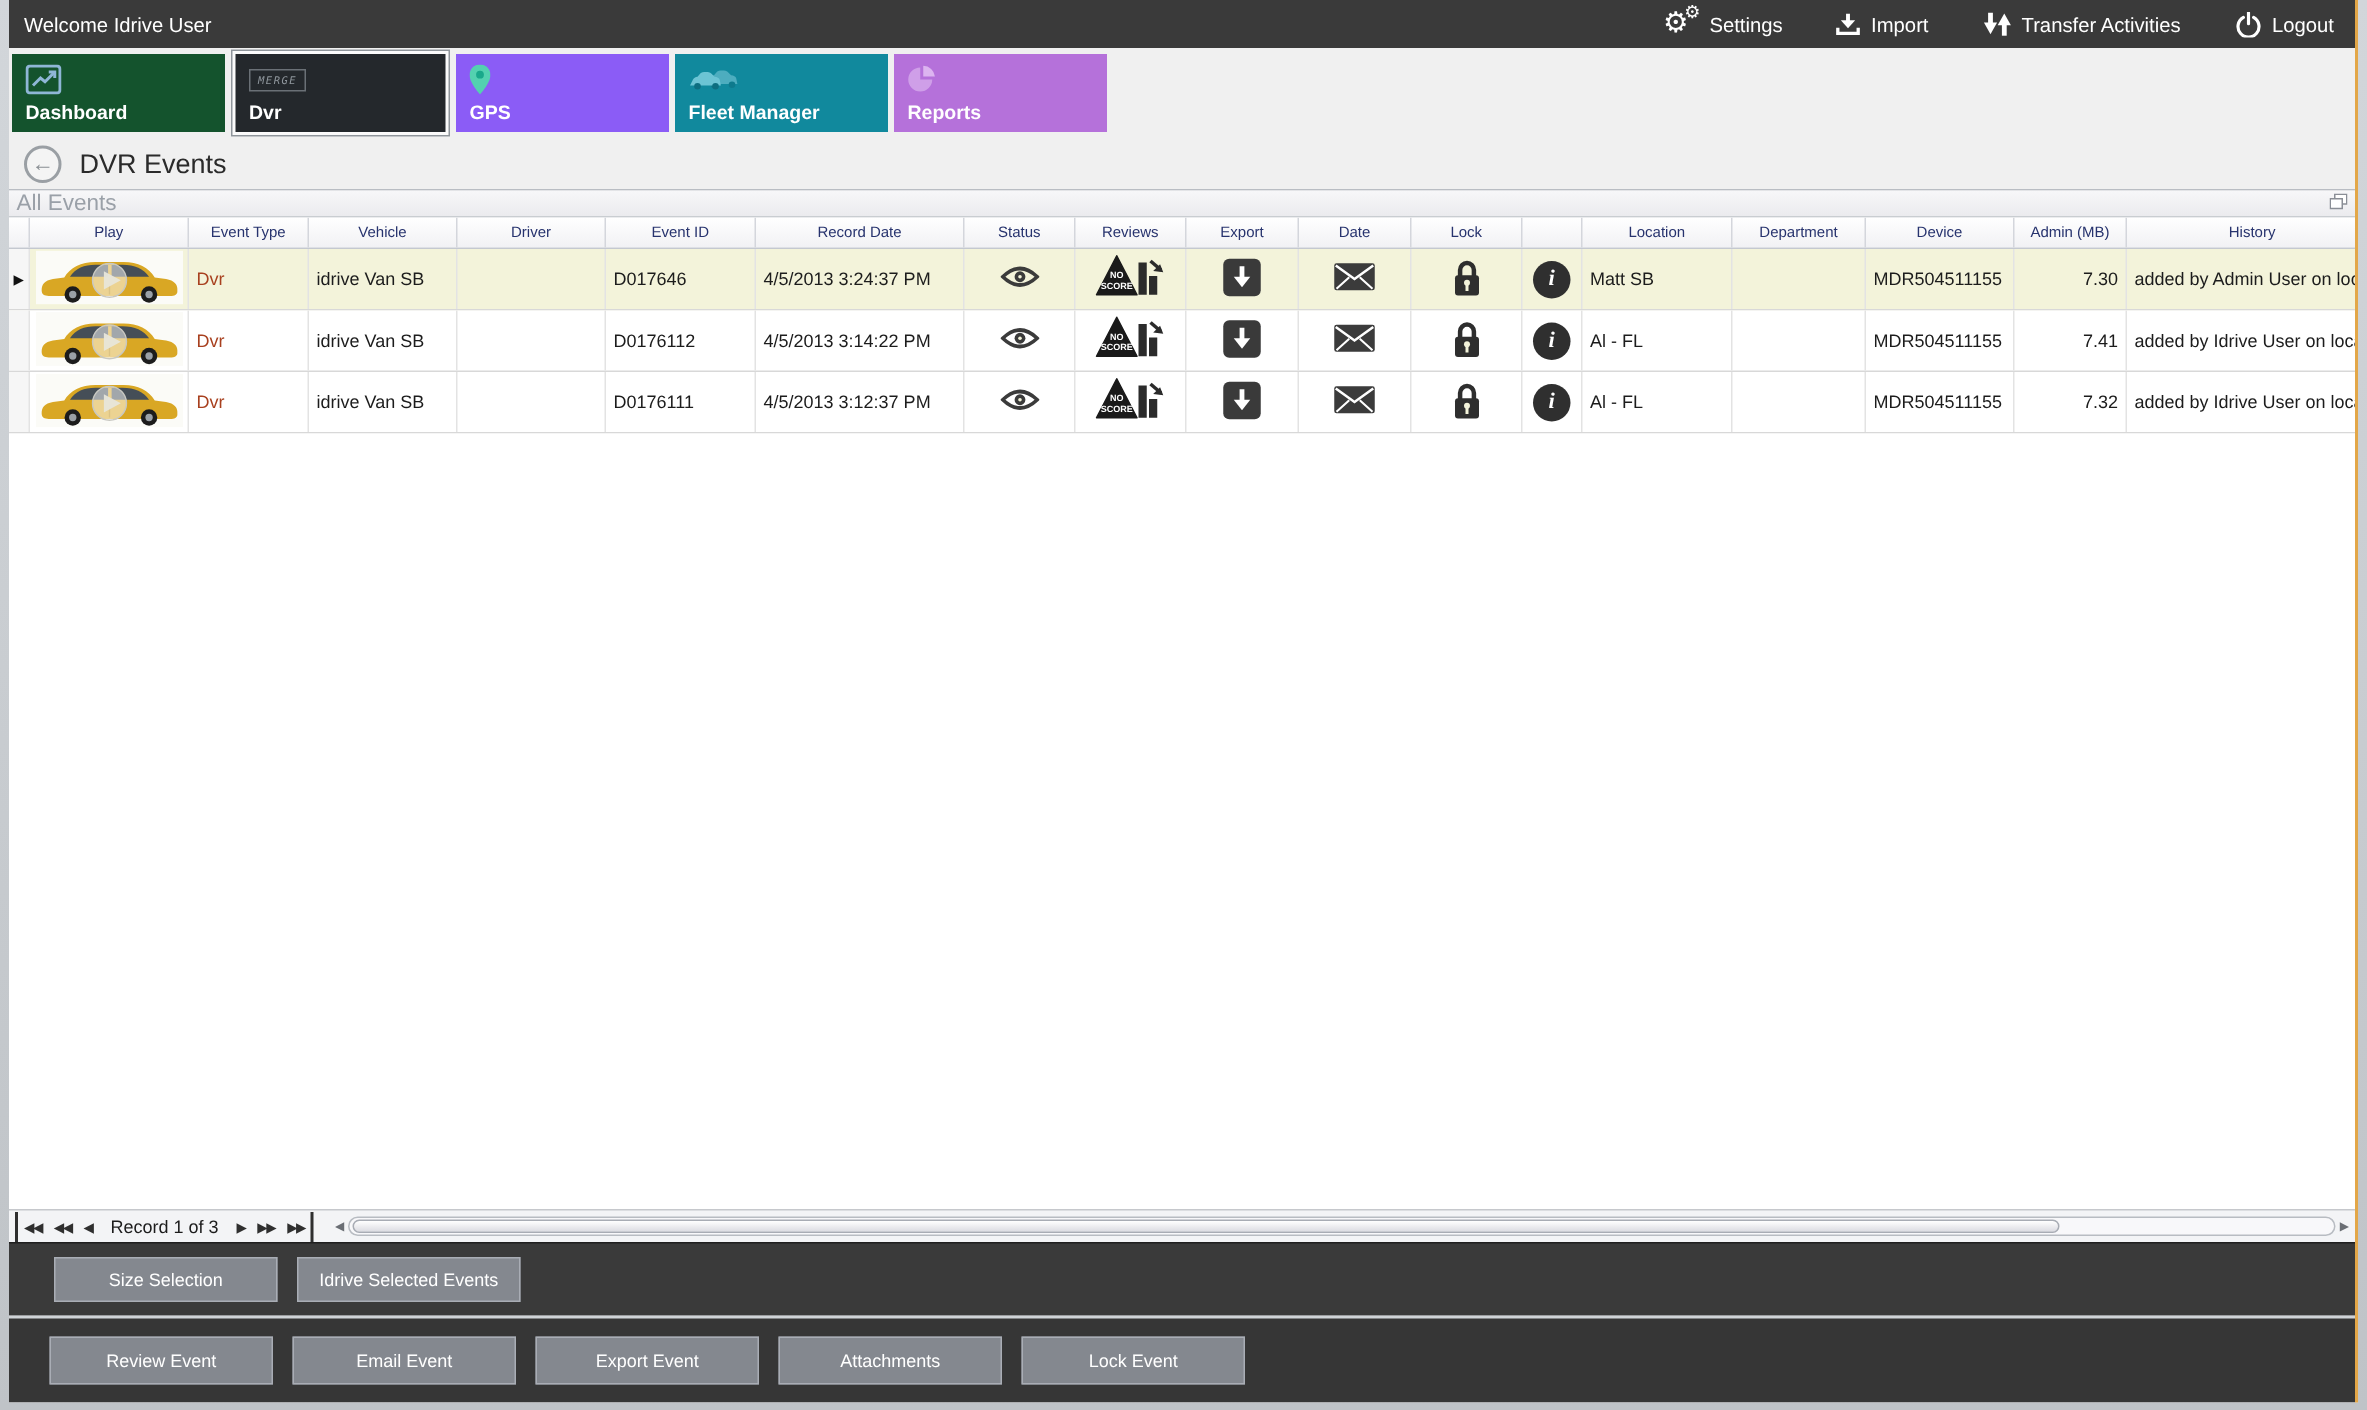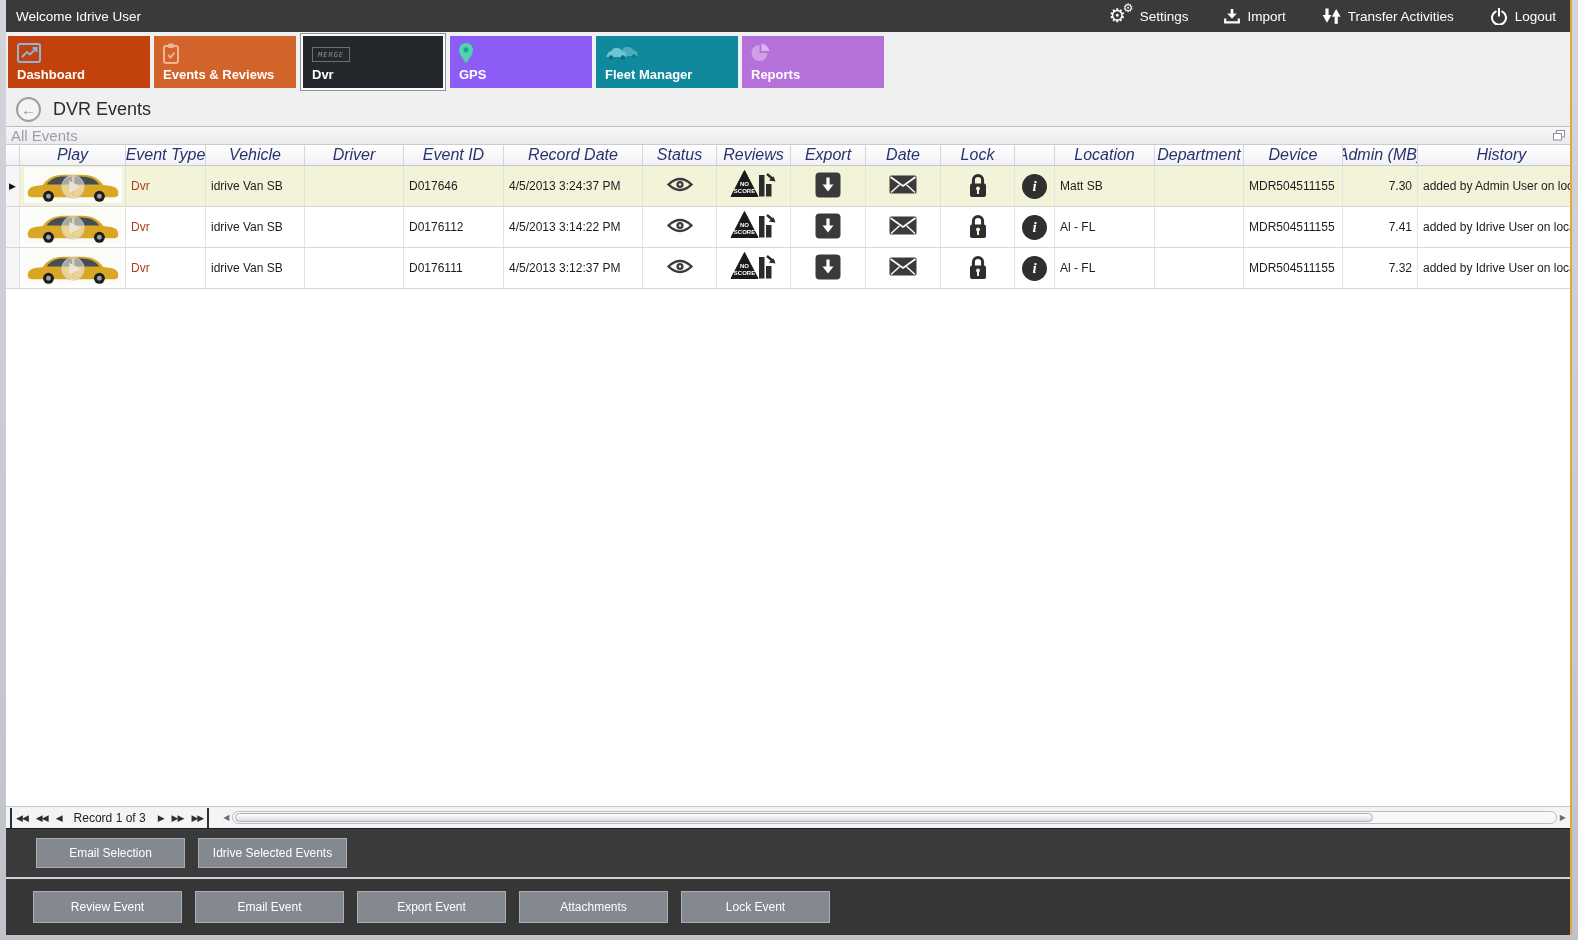--- a/index.html
+++ b/index.html
@@ -46,21 +46,21 @@
 
   
   .grid-wrap { flex:1; display:flex; flex-direction:column; background:#fff; border-top:1px solid #b9bdc3; position:relative; overflow:hidden; }
   .caption-bar { height:18px; background:linear-gradient(#f7f7f9,#ebebee); border-bottom:1px solid #c9cdd1; display:flex; align-items:center; padding:0 5px; flex:0 0 auto; }
   .caption-text { font-size:15px; color:#9aa0a8; }
   .caption-icon { margin-left:auto; }
   .grid-body { flex:1; display:flex; overflow:hidden; }
   .grid-cols { flex:1; display:flex; flex-direction:column; }
 
   .hrow { display:flex; height:21px; background:linear-gradient(#ffffff,#f1f1f4); border-bottom:1px solid #c4c8d0; flex:0 0 auto; }
-  .hcell { display:flex; align-items:center; justify-content:center; font-size:16px; color:#27336e; border-right:1px solid #d4d6dc; overflow:hidden; white-space:nowrap;font-style:italic; }
+  .hcell { display:flex; align-items:center; justify-content:center; font-size:10px; color:#27336e; border-right:1px solid #d4d6dc; overflow:hidden; white-space:nowrap; }
   .drow { display:flex; height:41px; border-bottom:1px solid #d8d8d8; background:#fff; flex:0 0 auto; }
   .drow.sel { background:#f3f3da; }
   .dcell { display:flex; align-items:center; font-size:12px; color:#1c1c1c; border-right:1px solid #e3e3e3; padding:0 5px; overflow:hidden; white-space:nowrap; }
   .dcell.center { justify-content:center; padding:0; }
   .dcell.right { justify-content:flex-end; }
   .etype { color:#a8401f; }
 
   .c-gut{width:14px; flex:0 0 auto;} .c-play{width:106px; flex:0 0 auto;} .c-etype{width:80px; flex:0 0 auto;}
   .c-veh{width:99px; flex:0 0 auto;} .c-drv{width:99px; flex:0 0 auto;} .c-eid{width:100px; flex:0 0 auto;}
   .c-rdate{width:139px; flex:0 0 auto;} .c-status{width:74px; flex:0 0 auto;} .c-rev{width:74px; flex:0 0 auto;}
@@ -129,39 +129,29 @@
           <svg width="18" height="17" viewBox="0 0 18 17">
             <path d="M5.6 3.6 A7 7 0 1 0 12.4 3.6" stroke="#fff" stroke-width="2.1" fill="none" stroke-linecap="round"></path>
             <path d="M9 0.5 V7.8" stroke="#fff" stroke-width="2.1" stroke-linecap="round"></path>
           </svg>
           <span>Logout</span>
         </span>
       </div>
     </div>
 
     <div class="tiles">
-      <div class="tile" style="background: #c2410c;">
+      <div class="tile" style="background: #14532d;">
         <span class="ticon">
           <svg width="24" height="20" viewBox="0 0 24 20">
             <rect x="1" y="1" width="22" height="18" rx="2" stroke="#8fb6d6" stroke-width="2" fill="none"></rect>
             <path d="M5 14 L10 9 L13 11.5 L19 5.5" stroke="#8fb6d6" stroke-width="2" fill="none"></path>
             <path d="M15.5 5 H19.5 V9" stroke="#8fb6d6" stroke-width="2" fill="none"></path>
           </svg>
         </span>
         <span class="tlabel">Dashboard</span>
-      </div>
-      <div class="tile" style="background: rgb(210, 99, 43);">
-        <span class="ticon">
-          <svg width="16" height="21" viewBox="0 0 16 21">
-            <rect x="1" y="3" width="14" height="17" rx="2" stroke="#f0b593" stroke-width="2" fill="none"></rect>
-            <rect x="5" y="0.5" width="6" height="4.5" rx="1" fill="#f0b593"></rect>
-            <path d="M5 12 L7.5 14.5 L11.5 9.5" stroke="#f0b593" stroke-width="2" fill="none"></path>
-          </svg>
-        </span>
-        <span class="tlabel">Events &amp; Reviews</span>
       </div>
       <div class="tile-sel-wrap">
         <div class="tile" style="background: rgb(36, 40, 44);">
           <span class="ticon">
             <span class="merge-badge">MERGE</span>
           </span>
           <span class="tlabel">Dvr</span>
         </div>
       </div>
       <div class="tile" style="background: #8b5cf6;">
@@ -476,21 +466,21 @@
           <span class="hs-arrow">◀</span>
           <div class="hs-track">
             <div class="hs-thumb"></div>
           </div>
           <span class="hs-arrow">▶</span>
         </div>
       </div>
     </div>
 
     <div class="panel1">
-      <button class="gray-btn">Email Selection</button>
+      <button class="gray-btn">Size Selection</button>
       <button class="gray-btn">Idrive Selected  Events</button>
     </div>
     <div class="panel2">
       <button class="gray-btn">Review Event</button>
       <button class="gray-btn">Email Event</button>
       <button class="gray-btn">Export Event</button>
       <button class="gray-btn">Attachments</button>
       <button class="gray-btn">Lock Event</button>
     </div>
 

